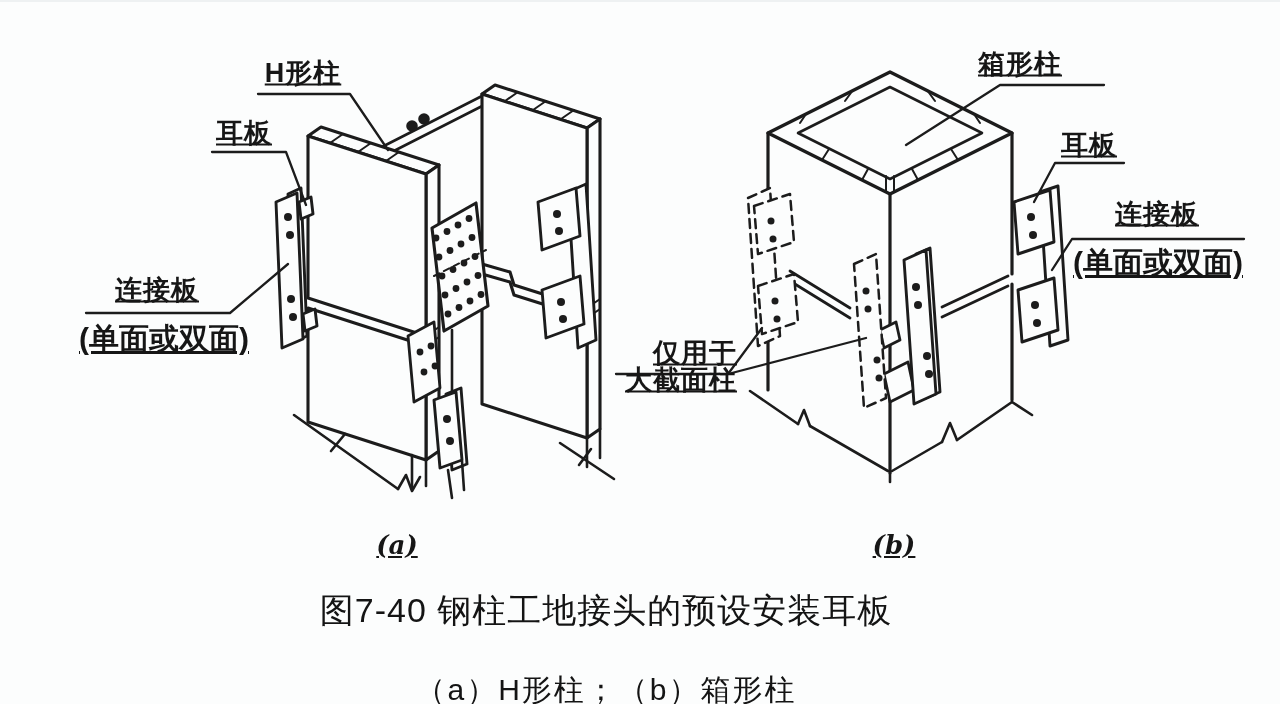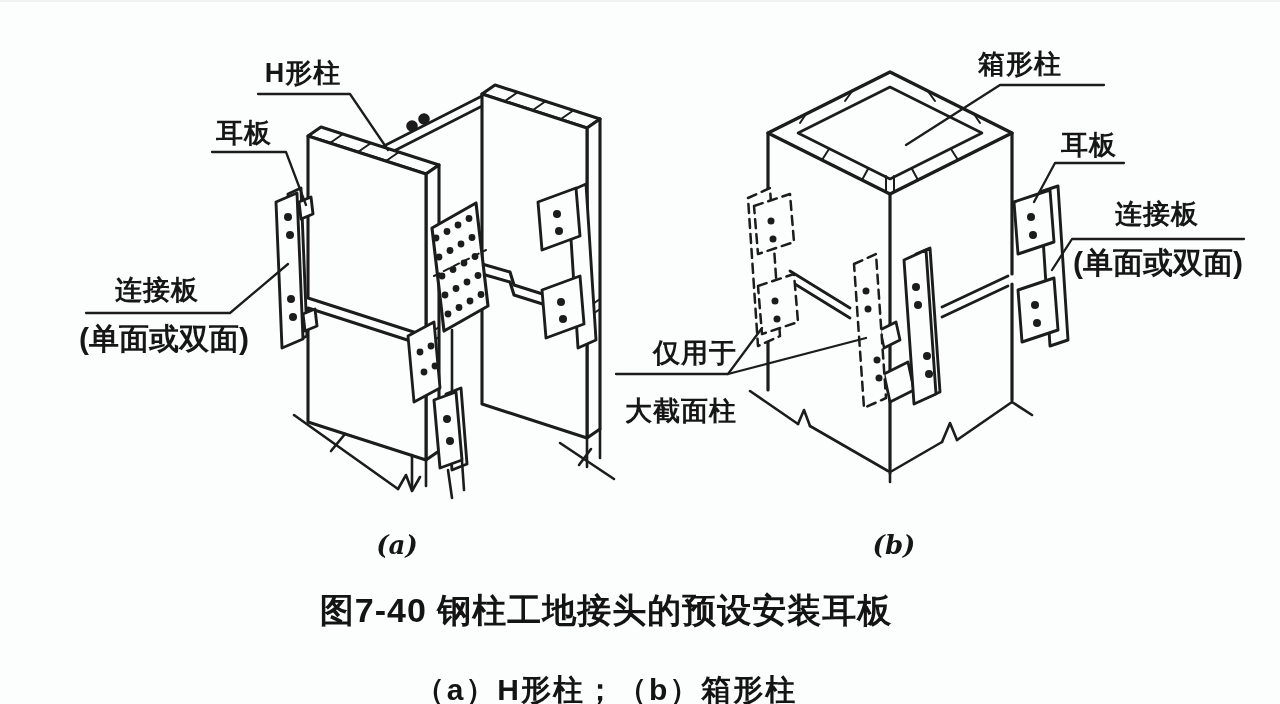--- a/index.html
+++ b/index.html
@@ -13,26 +13,27 @@
   svg.canvas{position:absolute;left:0;top:0;}
   .lbl{
     position:absolute;
     transform:translate(-50%,-50%);
     white-space:nowrap;
     font-weight:700;
     color:#161616;
     font-size:27px;
     letter-spacing:1px;
     line-height:1;
+    text-decoration:underline;
   }
   .lbl.note{font-size:30px;letter-spacing:0;}
   .lbl.sub{font-style:italic;font-size:26px;font-family:"DejaVu Serif","Liberation Serif",serif;letter-spacing:0;}
   .caption{
     position:absolute;left:606px;transform:translateX(-50%);
-    font-weight:700;color:#141414;white-space:nowrap;text-align:right;
+    font-weight:400;color:#141414;white-space:nowrap;text-align:right;
   }
   .caption.l1{top:586px;font-size:34px;letter-spacing:1px;}
   .caption.l2{top:633px;font-size:30px;letter-spacing:2px;margin-top:35px;}
 </style>
 </head>
 <body>
 
 <div class="stage">
 
   <svg class="canvas" width="1280" height="704" viewBox="0 0 1280 704" fill="none" stroke="#1c1c1c" stroke-linecap="round" stroke-linejoin="round">
@@ -277,19 +278,19 @@
   <div class="lbl" style="left:244px;top:131px;">耳板</div>
   <div class="lbl" style="left:157px;top:288px;">连接板</div>
   <div class="lbl note" style="left:164px;top:337px;">(单面或双面)</div>
   <div class="lbl sub" style="left:397px;top:543px;">(a)</div>
 
   <div class="lbl" style="left:1020px;top:62px;">箱形柱</div>
   <div class="lbl" style="left:1089px;top:143px;">耳板</div>
   <div class="lbl" style="left:1157px;top:212px;">连接板</div>
   <div class="lbl note" style="left:1158px;top:261px;">(单面或双面)</div>
   <div class="lbl" style="left:695px;top:351px;">仅用于</div>
-  <div class="lbl" style="left:681px;top:409px;">大截面柱</div>
+  <div class="lbl" style="left:681px;top:378px;">大截面柱</div>
   <div class="lbl sub" style="left:894px;top:543px;">(b)</div>
 
   <div class="caption l1">图7-40 钢柱工地接头的预设安装耳板</div>
   <div class="caption l2">（a）H形柱；（b）箱形柱</div>
 
 </div>
 
 </body></html>

